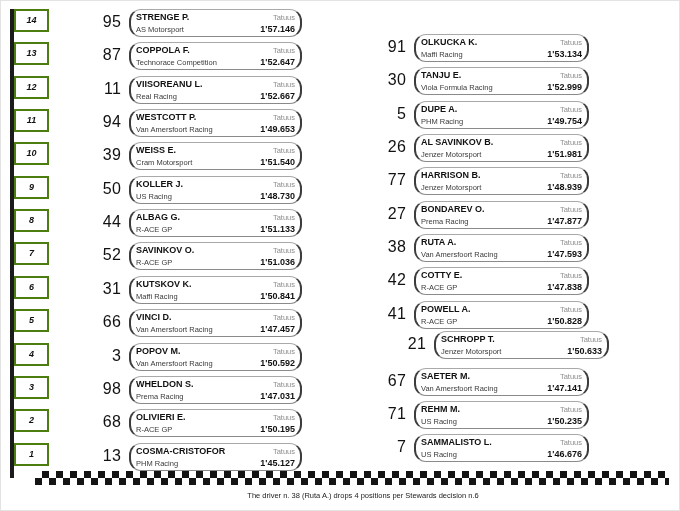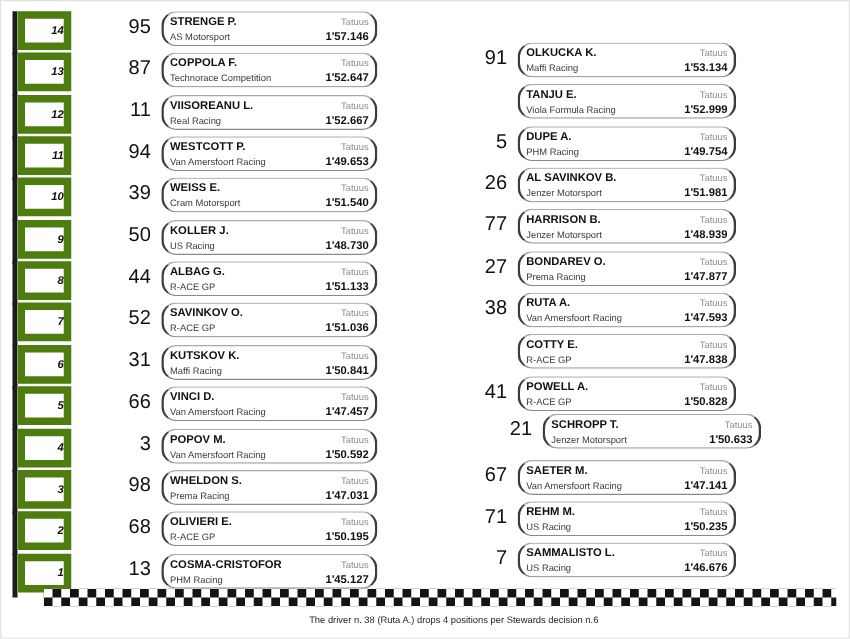--- a/index.html
+++ b/index.html
@@ -6,21 +6,21 @@
   #page{
     position:relative;width:678px;height:509px;overflow:hidden;
     background:#fff;border:1px solid #e3e3e3;
     font-family:"Liberation Sans",sans-serif;color:#111;
   }
   .row{position:absolute;left:0;height:26px;width:678px;}
   .flag{position:absolute;left:9px;top:0;width:40px;height:36px;}
   .flag .pole{position:absolute;left:0;top:0;width:4px;height:35px;background:#1b1b1b;}
   .flag .fbox{
     position:absolute;left:4px;top:0;width:31px;height:19px;background:#fff;
-    border:6px solid #4d7c0f;text-align:right;
+    border:2px solid #4d7c0f;text-align:center;
     font-style:italic;font-weight:bold;font-size:9px;line-height:19px;
   }
   .num{position:absolute;top:0;width:66px;text-align:right;
        font-weight:normal;font-size:16px;line-height:26px;letter-spacing:.2px;}
   .row.left  .num{left:54px;}
   .row.right .num{left:339px;}
   .card{
     position:absolute;top:0;height:26px;background:#fff;
     border-top:1px solid #a9a9a9;border-bottom:1px solid #8a8a8a;
     border-left:2px solid #3c3c3c;border-right:2px solid #3c3c3c;border-radius:12px;
@@ -235,20 +235,21 @@
     <div class="num">91</div>
     <div class="card">
       <div class="name">OLKUCKA K.</div>
       <div class="team">Maffi Racing</div>
       <div class="chassis">Tatuus</div>
       <div class="time">1'53.134</div>
     </div>
   </div>
       <div class="row right" style="top: 66.35px;">
 
+    <div class="num">30</div>
     <div class="card">
       <div class="name">TANJU E.</div>
       <div class="team">Viola Formula Racing</div>
       <div class="chassis">Tatuus</div>
       <div class="time">1'52.999</div>
     </div>
   </div>
       <div class="row right" style="top: 99.7px;">
 
     <div class="num">5</div>
@@ -294,20 +295,21 @@
     <div class="num">38</div>
     <div class="card">
       <div class="name">RUTA A.</div>
       <div class="team">Van Amersfoort Racing</div>
       <div class="chassis">Tatuus</div>
       <div class="time">1'47.593</div>
     </div>
   </div>
       <div class="row right" style="top: 266.45px;">
 
+    <div class="num">42</div>
     <div class="card">
       <div class="name">COTTY E.</div>
       <div class="team">R-ACE GP</div>
       <div class="chassis">Tatuus</div>
       <div class="time">1'47.838</div>
     </div>
   </div>
       <div class="row right" style="top: 299.8px; padding-left: 28px;">
 
     <div class="num">41</div>

